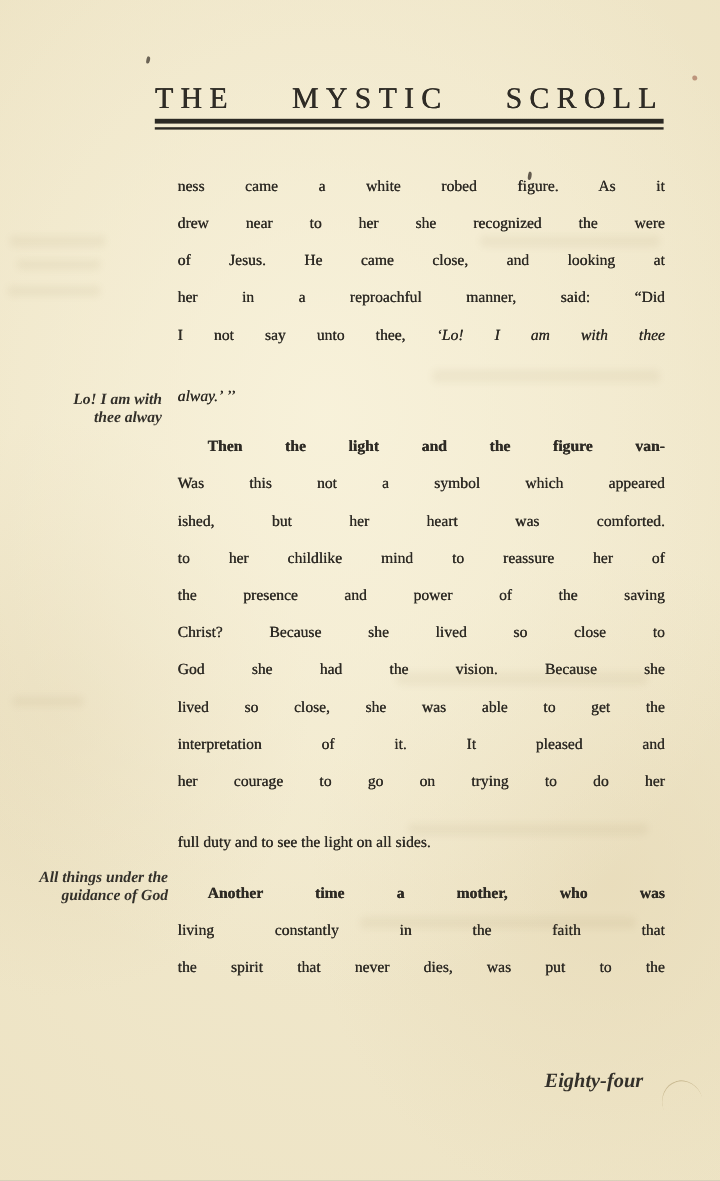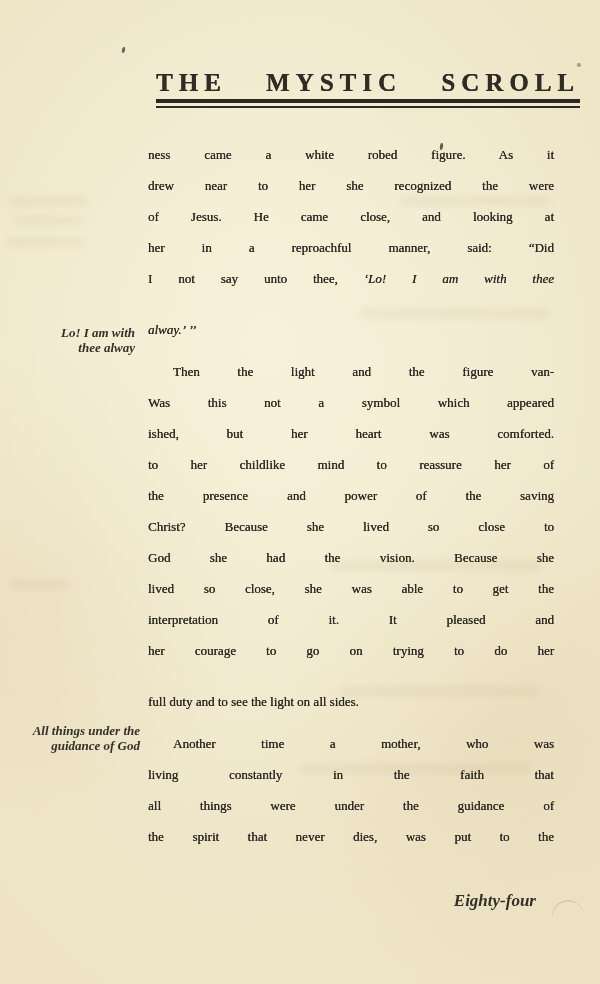--- a/index.html
+++ b/index.html
@@ -8,40 +8,40 @@
     background-color:#efe6c8;
     background-image:
       radial-gradient(ellipse 120% 90% at 45% 35%, rgba(248,242,219,.9) 0%, rgba(239,230,200,.0) 55%),
       radial-gradient(ellipse 60% 40% at 85% 75%, rgba(228,214,178,.55) 0%, rgba(228,214,178,0) 70%),
       radial-gradient(ellipse 50% 35% at 8% 60%, rgba(226,212,176,.5) 0%, rgba(226,212,176,0) 70%),
       radial-gradient(ellipse 140% 120% at 50% 45%, rgba(244,237,213,.6) 0%, rgba(233,221,186,.85) 100%);
     font-family:"Liberation Serif", serif;
     color:#2e2b25;
   }
   
-  .running-head{position:absolute;left:156px;top:70px;width:424px;font-weight:bold;}
+  .running-head{position:absolute;left:129px;top:70px;width:424px;}
   .title{
     font-size:25px;line-height:26px;letter-spacing:6px;
     text-align:justify;text-align-last:justify;
     color:#2f2c26;text-shadow:0.3px 0 0 currentColor;
     white-space:normal;
   }
   .rule{position:absolute;left:0;width:424px;background:#2b2923;}
   .rule-thick{top:29px;height:4px;}
   .rule-thin{top:36px;height:2px;}
   
   .body-text{position:absolute;left:148px;top:139px;width:406px;}
   .para{margin:0 0 11px 0;}
   .line{
     font-size:13px;line-height:31px;
     text-align:justify;text-align-last:justify;
     text-shadow:0.25px 0 0 currentColor;
   }
   .line.last{text-align-last:left;margin-top:20px;}
-  .line.indent{padding-left:25px;}
+  .line.indent{padding-left:25px;font-weight:bold;}
   .it{font-style:italic;}
   
   .margin-note{
     position:absolute;text-align:right;
     font-style:italic;font-weight:bold;
     font-size:13px;line-height:15px;color:#33302a;
   }
   .note-1{left:15px;top:289px;width:120px;margin-top:36px;}
   .note-2{left:20px;top:723px;width:120px;}
   .note-line{display:block;}
@@ -113,21 +113,20 @@
       <div class="line">God she had the vision.  Because she</div>
       <div class="line">lived so close, she was able to get the</div>
       <div class="line">interpretation of it.  It pleased and</div>
       <div class="line">her courage to go on trying to do her</div>
       <div class="line last">full duty and to see the light on all sides.</div>
     </div>
 
     <div class="para">
       <div class="line indent">Another time a mother, who was</div>
       <div class="line">living constantly in the faith that</div>
-      <div class="line">all things were under the guidance of</div>
       <div class="line">the spirit that never dies, was put to the</div>
     </div>
 
   </main>
 
   <div class="folio">Eighty-four</div>
 
   <div class="ghost g1"></div>
   <div class="ghost g2"></div>
   <div class="ghost g3"></div>

